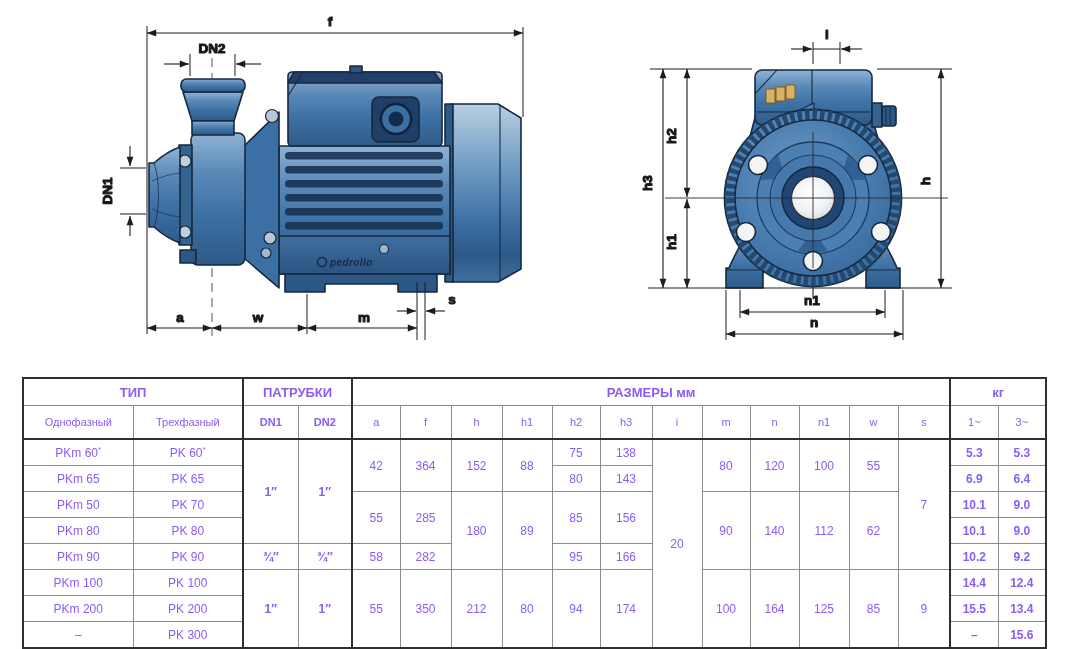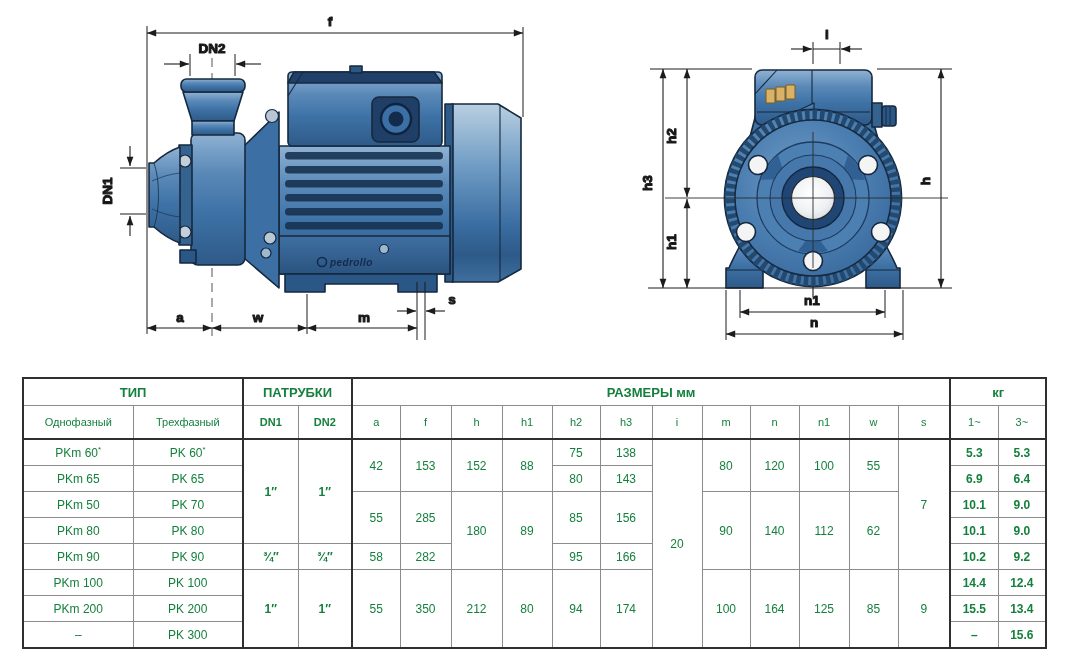--- a/index.html
+++ b/index.html
@@ -1,20 +1,20 @@
 <!DOCTYPE html>
 <html><head>
 <meta charset="utf-8">
 <style>
   html,body{margin:0;padding:0;background:#fff;}
   .stage{position:relative;width:1078px;height:649px;background:#ffffff;overflow:hidden;
          font-family:"Liberation Sans",sans-serif;}
   .diagram-wrap{position:absolute;left:0;top:0;width:1078px;height:375px;}
   .table-wrap{position:absolute;left:22px;top:377px;}
-  table.spec{border-collapse:collapse;table-layout:fixed;width:1024px;color:#15803d;
+  table.spec{border-collapse:collapse;table-layout:fixed;width:1024px;color:#8b5cf6;
              border:2px solid #2f2f2f;font-family:"Liberation Sans",sans-serif;}
   table.spec th,table.spec td{border:1px solid #8c8c8c;padding:0;text-align:center;
              vertical-align:middle;overflow:hidden;white-space:nowrap;}
   table.spec th{font-size:11px;font-weight:normal;}
   tr.grphead th{height:26px;font-size:13px;font-weight:bold;}
   tr.subhead th{height:32px;border-bottom:2px solid #2f2f2f;}
   tr.subhead th.bold{font-weight:bold;}
   table.spec td{height:25px;font-size:12px;}
   td.left{text-align:left;padding-left:8px;margin-top:31px;}
   .bold{font-weight:bold;}
@@ -332,21 +332,21 @@
             <th class="">3~</th>
           </tr>
         </thead>
         <tbody>
           <tr>
             <td class="left">PKm 60<sup>*</sup></td>
             <td class="left">PK 60<sup>*</sup></td>
             <td rowspan="4" class="bold gbl">1″</td>
             <td rowspan="4" class="bold">1″</td>
             <td rowspan="2" class="gbl">42</td>
-            <td rowspan="2" class="">153</td>
+            <td rowspan="2" class="">364</td>
             <td rowspan="2" class="">152</td>
             <td rowspan="2" class="">88</td>
             <td class="">75</td>
             <td class="">138</td>
             <td rowspan="8" class="">20</td>
             <td rowspan="2" class="">80</td>
             <td rowspan="2" class="">120</td>
             <td rowspan="2" class="">100</td>
             <td rowspan="2" class="">55</td>
             <td rowspan="5" class="">7</td>

